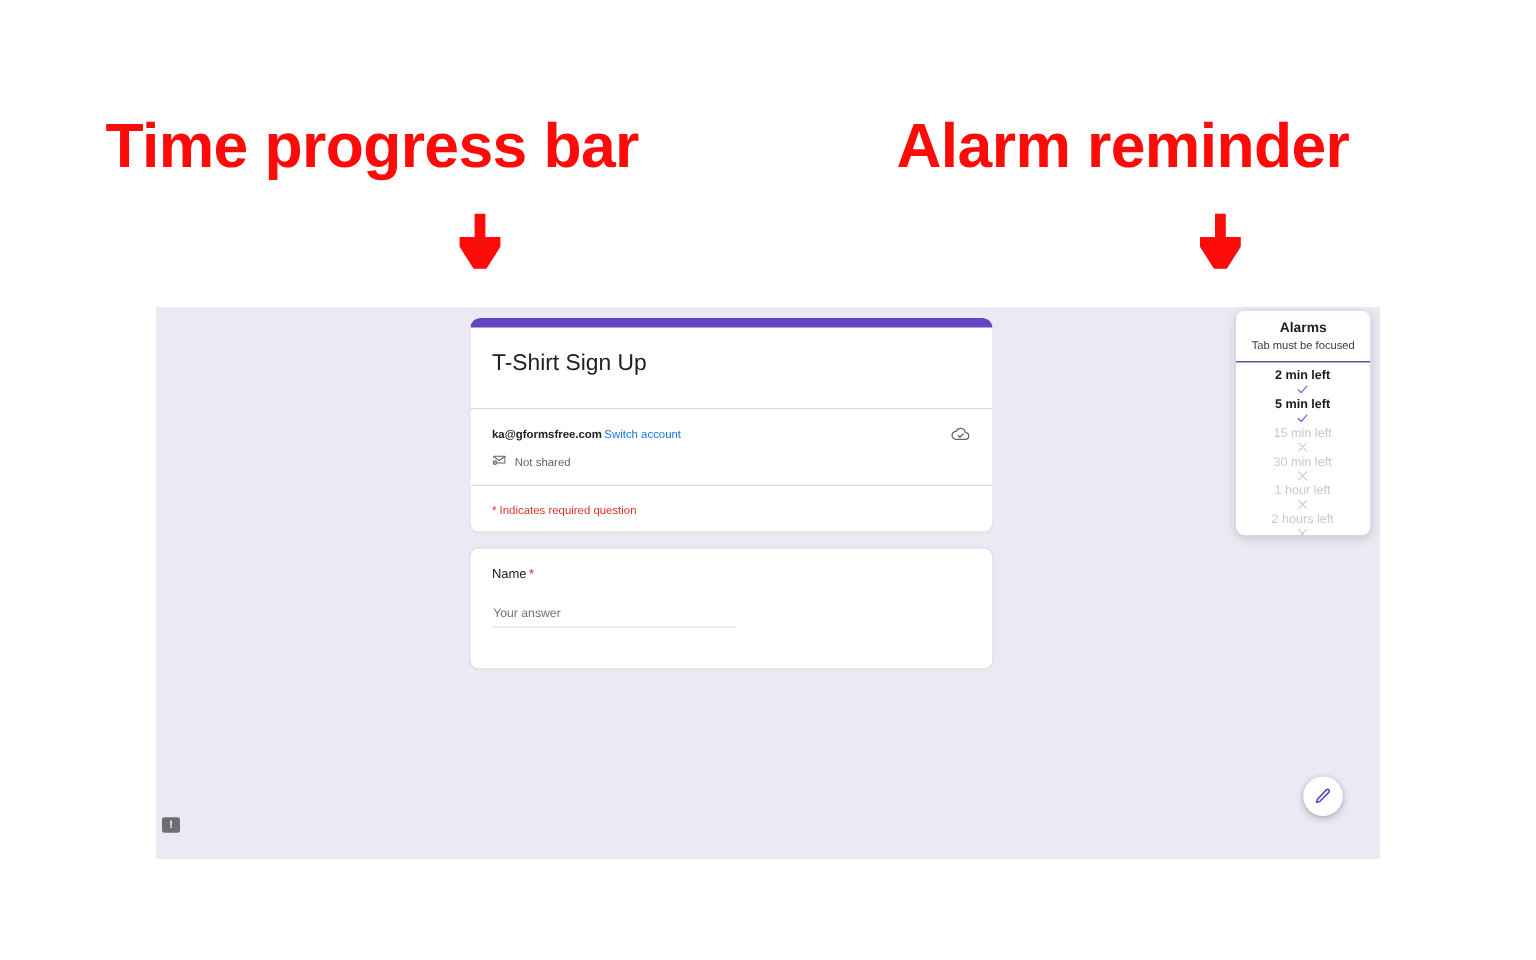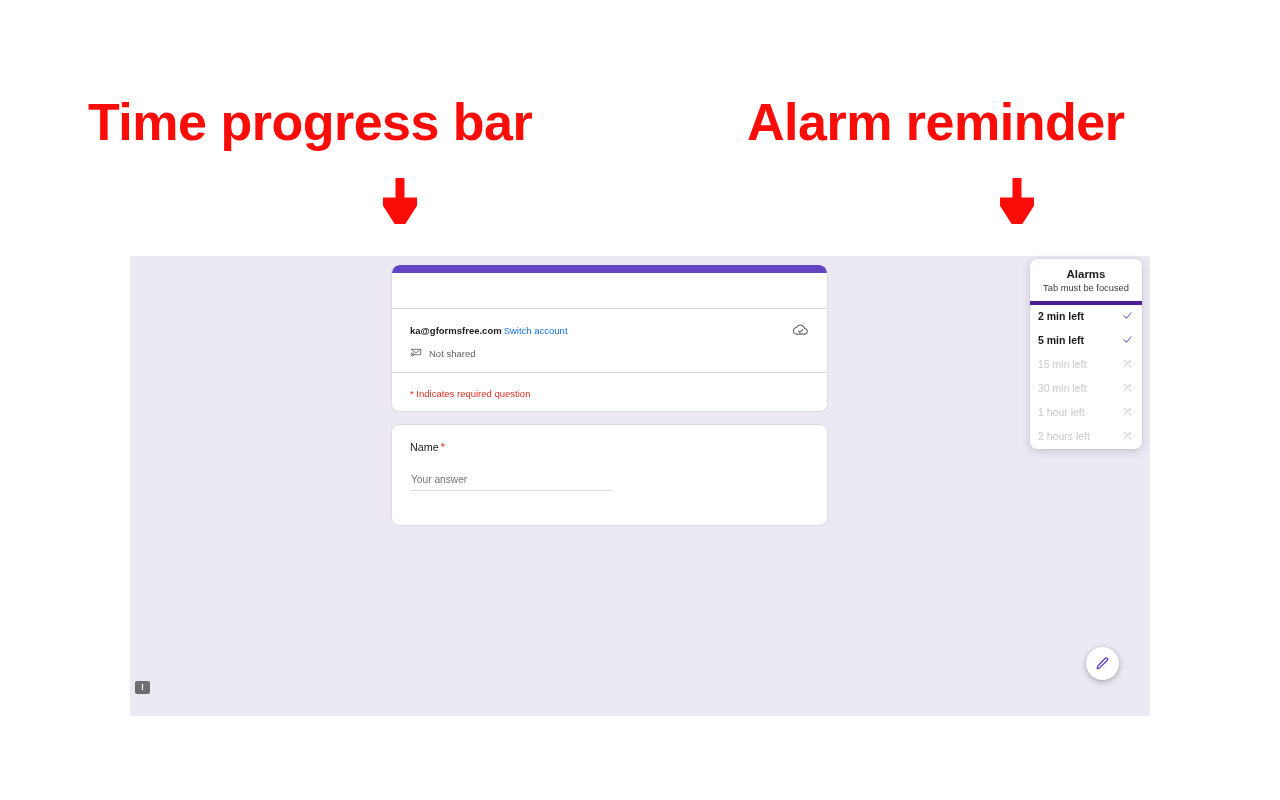--- a/index.html
+++ b/index.html
@@ -129,39 +129,41 @@
     background: #ffffff;
     border-radius: 7px;
     box-shadow: 0 2px 9px rgba(0,0,0,0.17), 0 0 0 0.5px rgba(0,0,0,0.04);
     z-index: 50;
     overflow: hidden;
     font-family: "Liberation Sans", sans-serif;
   }
   #alarm-panel-header {
     padding: 9px 6px 8px 6px;
     text-align: center;
-    border-bottom: 4px solid #4c1d95;
+    border-bottom: 1px solid #4c1d95;
   }
   #alarm-panel-title {
     font-size: 11.5px;
     font-weight: bold;
     color: #202020;
     display: block;
     margin-bottom: 3px;
   }
   #alarm-panel-subtitle {
     font-size: 9.3px;
     color: #3c3c3c;
     display: block;
   }
   .alarm-row {
     display: flex;
+    align-items: center;
     justify-content: space-between;
     padding: 5px 9px 5px 8px;
     height: 14px;
+    flex-direction: column;
   }
   .alarm-row .alarm-label {
     font-size: 10.5px;
     font-weight: bold;
     color: #1a1a1a;
   }
   .alarm-row.is-disabled .alarm-label {
     color: #c9c9cf;
     font-weight: normal;
   }
@@ -417,20 +419,21 @@
     </div>
   </div>
 
   <div id="form-page">
     <div id="form-column">
 
       <div class="form-card" id="form-header-card">
         <div id="form-header-accent"></div>
 
         <div id="form-header-main">
+          <h1 id="form-title">T-Shirt Sign Up</h1>
         </div>
 
         <div id="form-account-row">
           <span id="form-account-email">ka@gformsfree.com</span><span id="form-switch-account-link">Switch account</span>
 
           <div id="form-sharing-row">
             <span>
               <svg width="12" height="12" viewBox="0 0 24 24" fill="none" stroke="#5f6368" stroke-width="1.7" stroke-linecap="round" stroke-linejoin="round">
                 <path d="M2.5 6.5 h19 v11 h-12"></path>
                 <path d="M2.5 6.8 L12 13.5 L21.5 6.8"></path>

